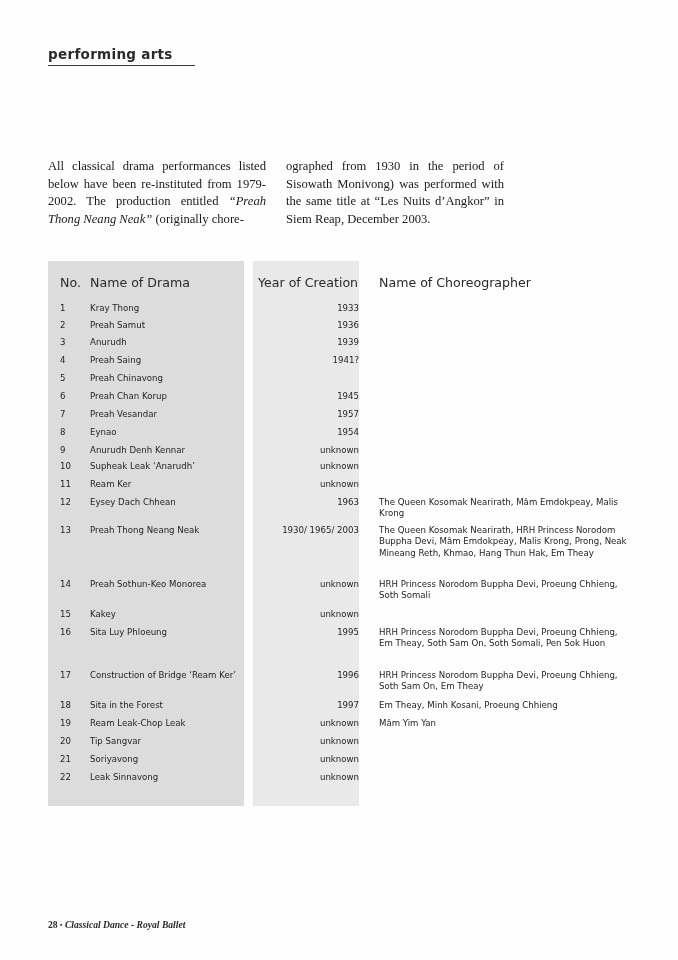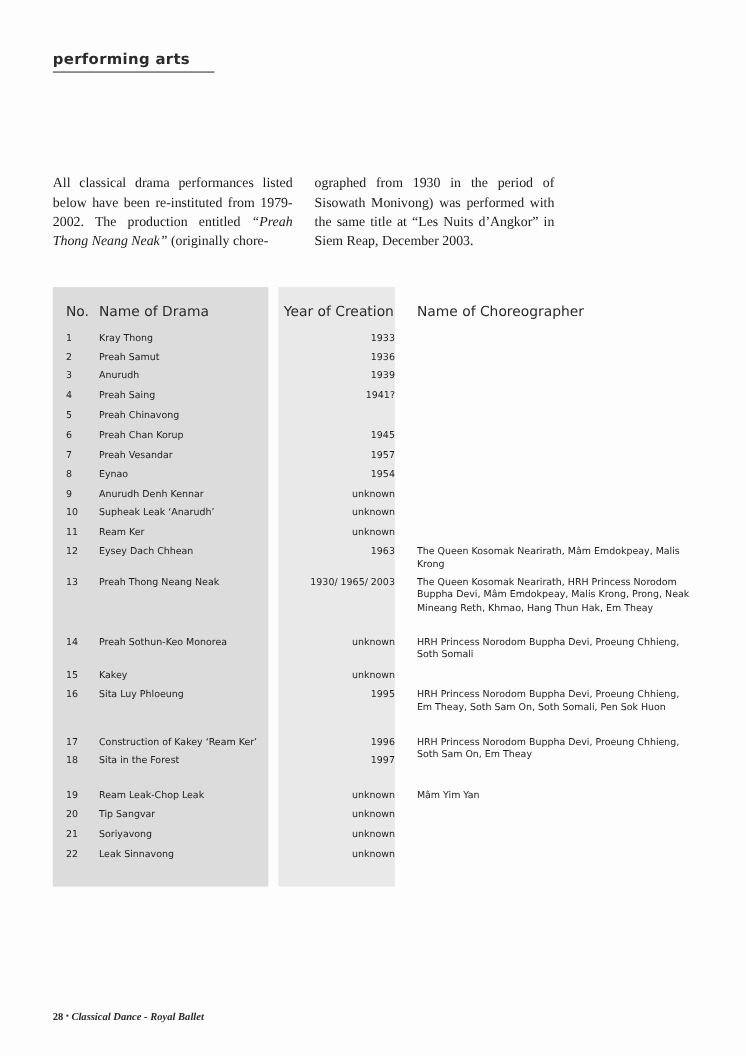--- a/index.html
+++ b/index.html
@@ -288,28 +288,29 @@
             <div class="cell c-chor"></div>
           </div>
           <div class="row" style="position: absolute; left: 0px; top: 364px; width: 582px; height: 14px;">
             <div class="cell c-no">16</div>
             <div class="cell c-drama">Sita Luy Phloeung</div>
             <div class="cell c-year">1995</div>
             <div class="cell c-chor">HRH Princess Norodom Buppha Devi, Proeung Chhieng, Em Theay, Soth Sam On, Soth Somali, Pen Sok Huon</div>
           </div>
           <div class="row" style="position: absolute; left: 0px; top: 407px; width: 582px; height: 14px;">
             <div class="cell c-no">17</div>
-            <div class="cell c-drama">Construction of Kakey ‘Ream Ker’</div>
+            <div class="cell c-drama">Construction of Bridge ‘Ream Ker’</div>
             <div class="cell c-year">1996</div>
             <div class="cell c-chor">HRH Princess Norodom Buppha Devi, Proeung Chhieng, Soth Sam On, Em Theay</div>
           </div>
-          <div class="row" style="position: absolute; left: 0px; top: 424px; width: 582px; height: 14px;">
+          <div class="row" style="position: absolute; left: 0px; top: 437px; width: 582px; height: 14px;">
             <div class="cell c-no">18</div>
             <div class="cell c-drama">Sita in the Forest</div>
             <div class="cell c-year">1997</div>
+            <div class="cell c-chor">Em Theay, Minh Kosani, Proeung Chhieng</div>
           </div>
           <div class="row" style="position: absolute; left: 0px; top: 455px; width: 582px; height: 14px;">
             <div class="cell c-no">19</div>
             <div class="cell c-drama">Ream Leak-Chop Leak</div>
             <div class="cell c-year">unknown</div>
             <div class="cell c-chor">Mâm Yim Yan</div>
           </div>
           <div class="row" style="position: absolute; left: 0px; top: 473px; width: 582px; height: 14px;">
             <div class="cell c-no">20</div>
             <div class="cell c-drama">Tip Sangvar</div>

